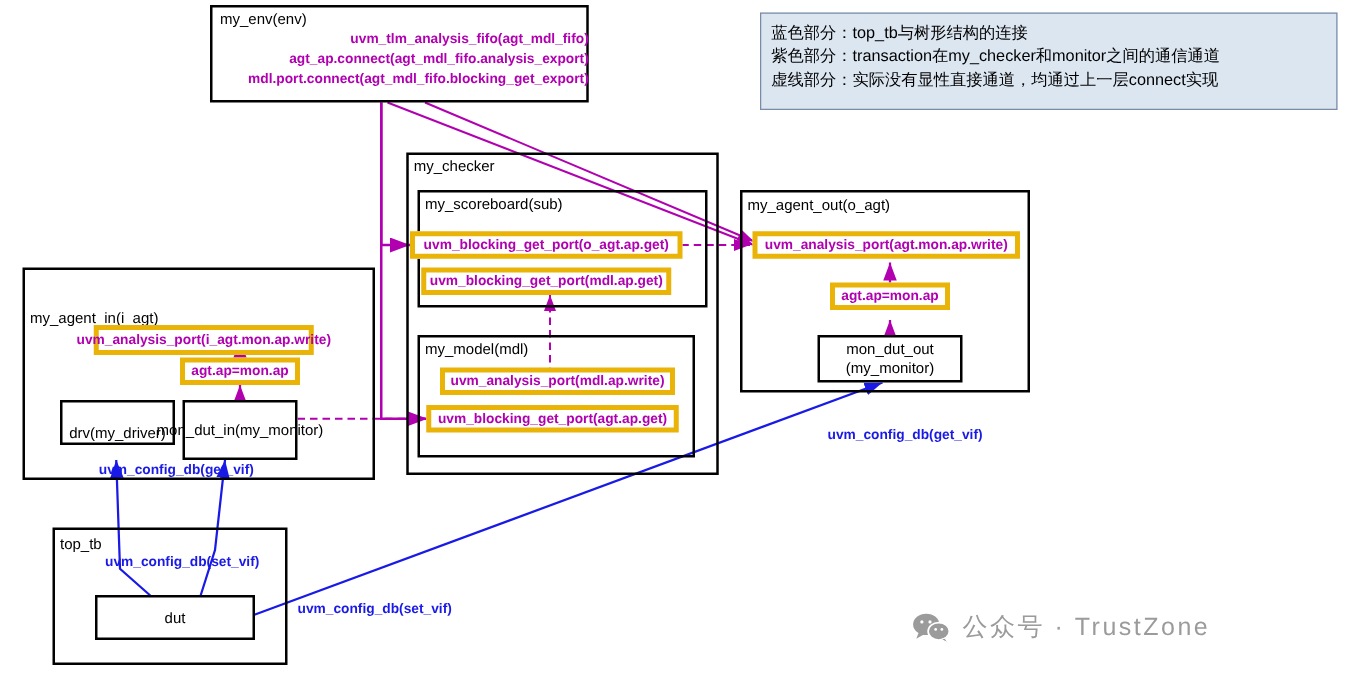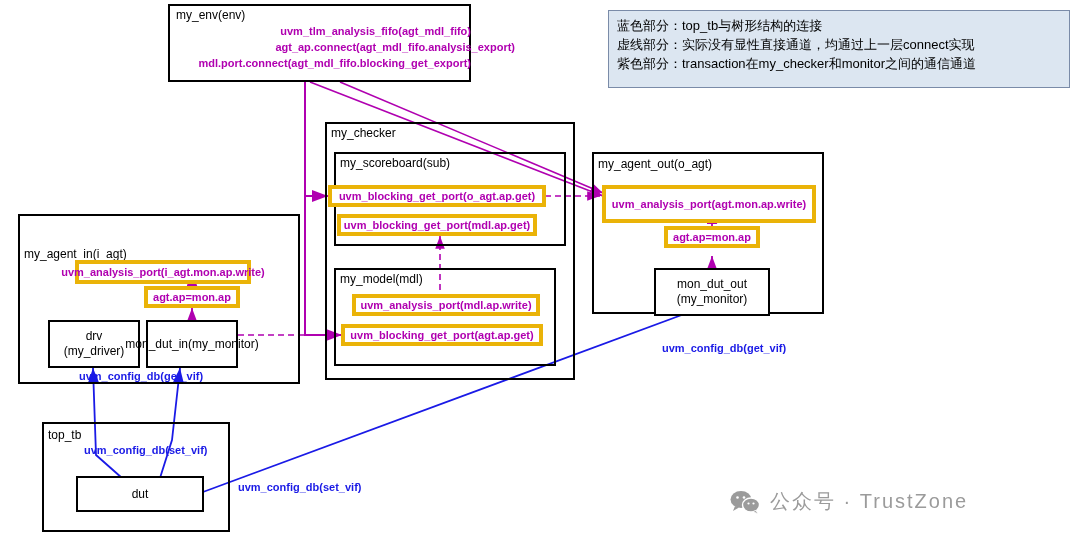--- a/index.html
+++ b/index.html
@@ -145,57 +145,57 @@
 
     <path d="M122,478 L96,455 L93,368" stroke="#1a1ae6" stroke-width="1.8" fill="none" marker-end="url(#arrB)"></path>
 
     <path d="M160,478 L172,440 L180,368" stroke="#1a1ae6" stroke-width="1.8" fill="none" marker-end="url(#arrB)"></path>
 
     <path d="M203,492 L706,306" stroke="#1a1ae6" stroke-width="1.8" fill="none" marker-end="url(#arrB)"></path>
   </svg>
 
   <div class="legend" style="left:608px; top:10px; width:462px; height:78px;">
     <div>蓝色部分：top_tb与树形结构的连接</div>
+    <div>紫色部分：transaction在my_checker和monitor之间的通信通道</div>
     <div>虚线部分：实际没有显性直接通道，均通过上一层connect实现</div>
-    <div>紫色部分：transaction在my_checker和monitor之间的通信通道</div>
   </div>
 
   <div class="box" style="left:168px; top:4px; width:303px; height:78px;"></div>
   <div class="box-title" style="left:176px; top:8px;">my_env(env)</div>
   <div class="envlabel" style="left:168px; top:25px; width:303px;">uvm_tlm_analysis_fifo(agt_mdl_fifo)</div>
-  <div class="envlabel" style="left:168px; top:41px; width:303px;padding-left:44px;">agt_ap.connect(agt_mdl_fifo.analysis_export)</div>
+  <div class="envlabel" style="left:168px; top:41px; width:303px;">agt_ap.connect(agt_mdl_fifo.analysis_export)</div>
   <div class="envlabel" style="left:168px; top:57px; width:303px;">mdl.port.connect(agt_mdl_fifo.blocking_get_export)</div>
 
   <div class="box" style="left:325px; top:122px; width:250px; height:258px;"></div>
   <div class="box-title" style="left:331px; top:126px;">my_checker</div>
 
   <div class="box" style="left:334px; top:152px; width:232px; height:94px;"></div>
   <div class="box-title" style="left:340px; top:156px;">my_scoreboard(sub)</div>
   <div class="port" style="left:328px; top:185px; width:218px; height:22px;">uvm_blocking_get_port(o_agt.ap.get)</div>
   <div class="port" style="left:337px; top:214px; width:200px; height:22px;">uvm_blocking_get_port(mdl.ap.get)</div>
 
   <div class="box" style="left:334px; top:268px; width:222px; height:98px;"></div>
   <div class="box-title" style="left:340px; top:272px;">my_model(mdl)</div>
   <div class="port" style="left:352px; top:294px; width:188px; height:22px;">uvm_analysis_port(mdl.ap.write)</div>
   <div class="port" style="left:341px; top:324px; width:202px; height:22px;">uvm_blocking_get_port(agt.ap.get)</div>
 
   <div class="box" style="left:592px; top:152px; width:232px; height:162px;"></div>
   <div class="box-title" style="left:598px; top:157px;">my_agent_out(o_agt)</div>
-  <div class="port" style="left:602px; top:185px; width:214px; height:38px;">uvm_analysis_port(agt.mon.ap.write)</div>
+  <div class="port" style="left:602px; top:185px; width:214px; height:22px;">uvm_analysis_port(agt.mon.ap.write)</div>
   <div class="port" style="left:664px; top:226px; width:96px; height:22px;">agt.ap=mon.ap</div>
-  <div class="plain-box" style="left:654px; top:268px; width:116px; height:48px; flex-direction:column;">
+  <div class="plain-box" style="left:654px; top:268px; width:116px; height:38px; flex-direction:column;">
     <span>mon_dut_out</span>
     <span>(my_monitor)</span>
   </div>
 
   <div class="box" style="left:18px; top:214px; width:282px; height:170px;"></div>
   <div class="box-title" style="left:24px; top:219px;margin-top:28px;">my_agent_in(i_agt)</div>
   <div class="port" style="left:75px; top:260px; width:176px; height:24px;">uvm_analysis_port(i_agt.mon.ap.write)</div>
   <div class="port" style="left:144px; top:286px; width:96px; height:22px;">agt.ap=mon.ap</div>
-  <div class="plain-box" style="left:48px; top:320px; width:92px; height:48px; flex-direction:column;">
+  <div class="plain-box" style="left:48px; top:320px; width:92px; height:36px; flex-direction:row;align-items:flex-end;">
     <span>drv</span>
     <span>(my_driver)</span>
   </div>
   <div class="plain-box" style="left:146px; top:320px; width:92px; height:48px; ">
     <span>mon_dut_in</span>
     <span>(my_monitor)</span>
   </div>
 
   <div class="box" style="left:42px; top:422px; width:188px; height:110px;"></div>
   <div class="box-title" style="left:48px; top:428px;">top_tb</div>

